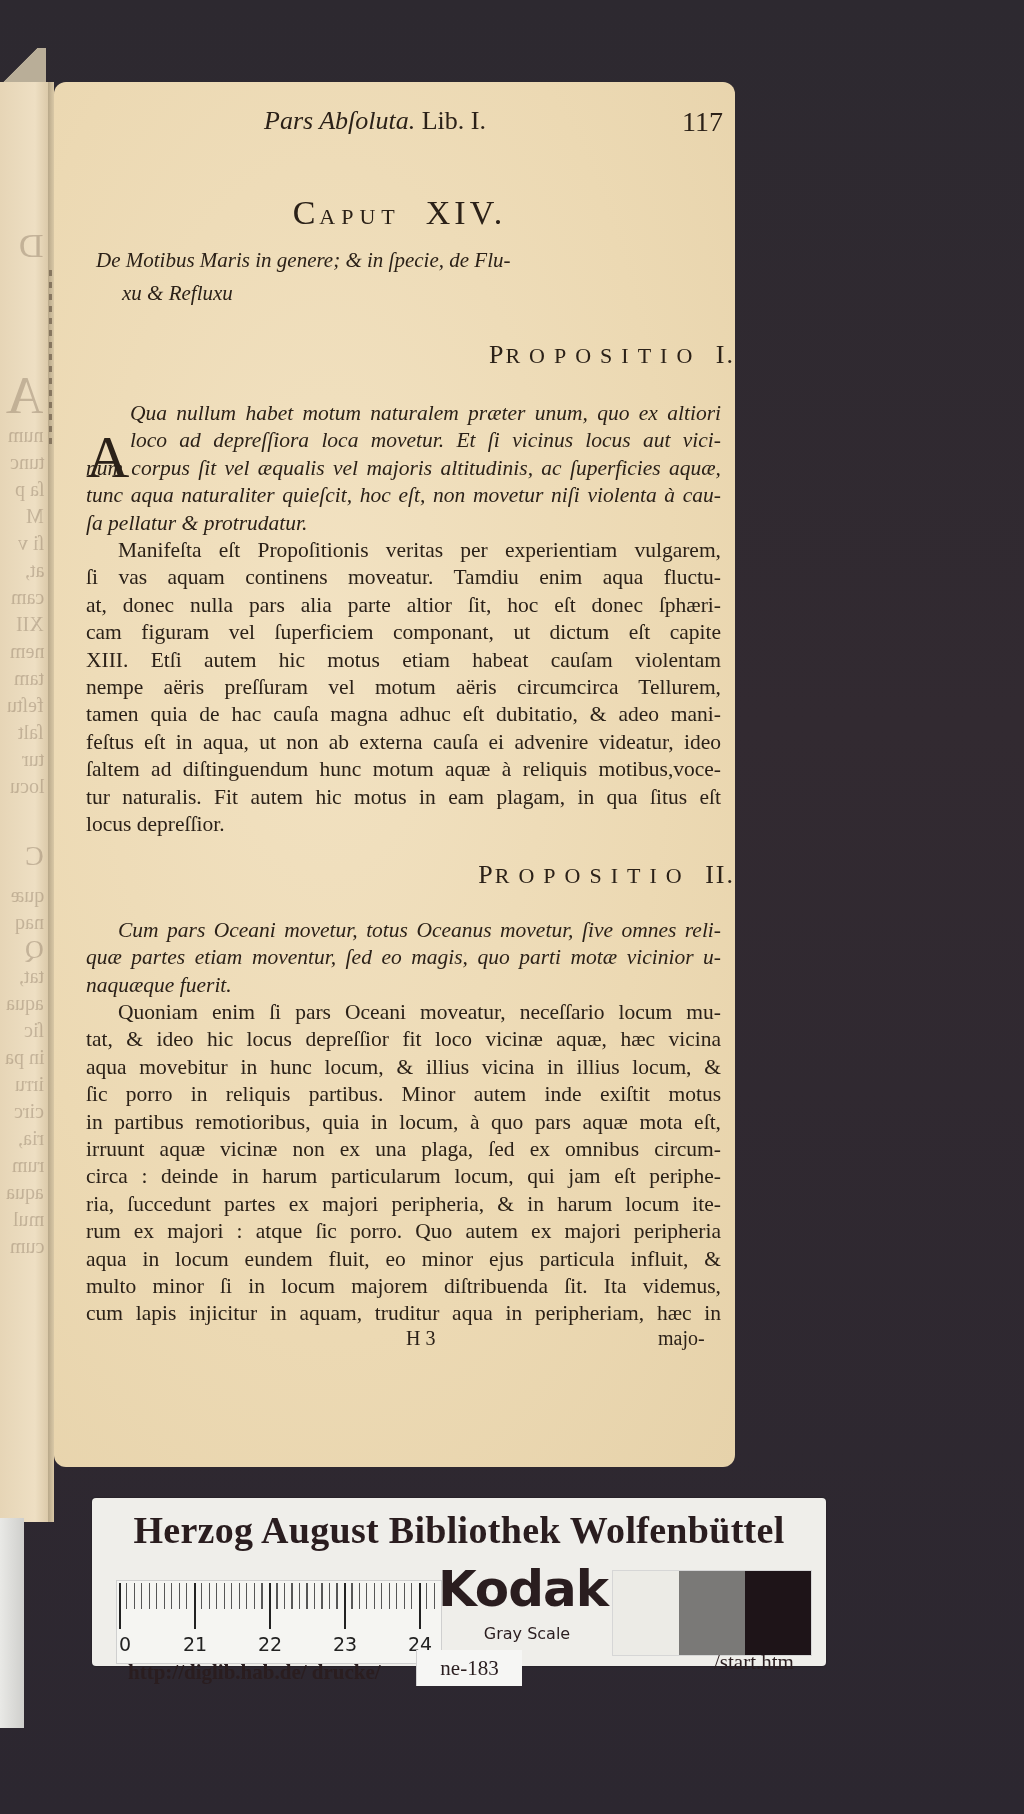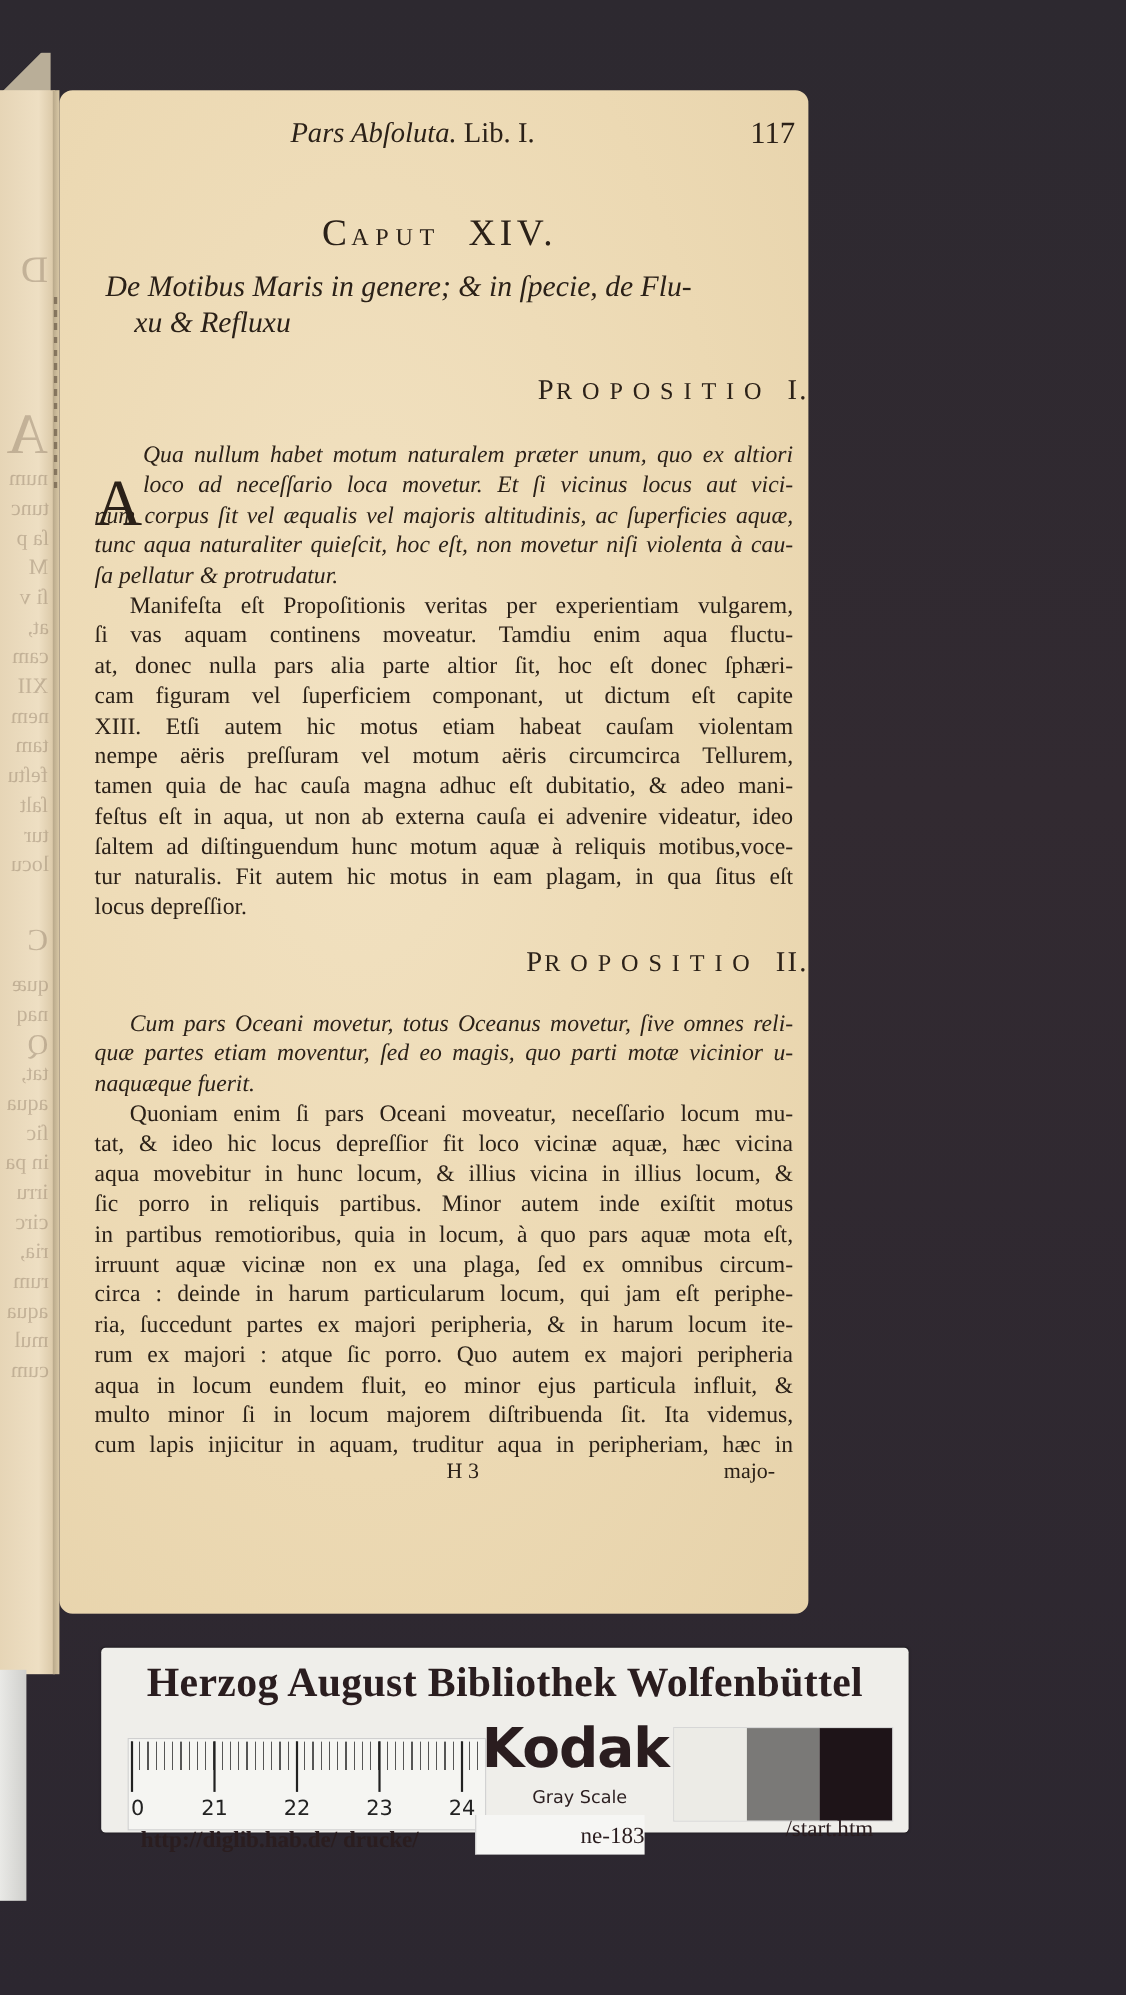--- a/index.html
+++ b/index.html
@@ -54,21 +54,21 @@
   .running-head .folio {
     position: absolute; left: 628px; top: 2px; font-size: 28px;
   }
   .caput {
     position: absolute; top: 112px; left: 0; width: 681px; text-align: center;
     font-size: 34px; letter-spacing: 4px; padding-left: 10px; box-sizing: border-box;
   }
   .caput .sc { font-size: 22px; letter-spacing: 6px; }
   .chapter-title {
     position: absolute; top: 162px; left: 42px; width: 620px;
-    font-size: 27px; font-style: italic; line-height: 33px;
+    font-size: 21px; font-style: italic; line-height: 33px;
   }
   .chapter-title .l2 { display: block; padding-left: 26px; }
   .prop-head {
     position: absolute; left: 0; width: 681px; text-align: right;
     font-size: 22px; letter-spacing: 9px; padding-left: 40px; box-sizing: border-box;
   }
   .prop-head .big { font-size: 26px; letter-spacing: 2px; }
   .text-block {
     position: absolute; left: 32px; width: 635px; font-size: 21.5px; line-height: 27.4px;
   }
@@ -122,22 +122,22 @@
   }
   .swatches {
     position: absolute; left: 520px; top: 72px; width: 198px; height: 84px; display: flex;
     border: 1px solid #d6d6d6;
   }
   .swatches div { flex: 1; }
   .url-left {
     position: absolute; left: 36px; top: 162px; font-size: 21px; font-weight: bold;
   }
   .shelf {
-    position: absolute; left: 340px; top: 152px; width: 105px; height: 36px;
-    background: #f6f6f4; border-left: 1px solid #d0d0d0; text-align: right; line-height: 36px; font-size: 21px; padding-left: 48px;
+    position: absolute; left: 324px; top: 152px; width: 105px; height: 36px;
+    background: #f6f6f4; border-left: 1px solid #d0d0d0; text-align: center; line-height: 36px; font-size: 21px;
   }
   .url-right {
     position: absolute; left: 622px; top: 152px; font-size: 21px;
   }
   .left-target {
     position: absolute; left: 0; top: 1518px; width: 24px; height: 210px;
     background: linear-gradient(90deg, #e9e9e6, #cfcfcc);
   }
 </style>
 </head>
@@ -199,21 +199,21 @@
   </div>
 
   <div class="prop-head" style="top:258px;">
     <span class="big">P</span><span>ROPOSITIO</span> <span class="big">I.</span>
   </div>
 
   <div class="dropcap">A</div>
 
   <div class="text-block italic" style="top:318px;">
     <span class="ln" style="padding-left:44px;">Qua nullum habet motum naturalem præter unum, quo ex altiori</span>
-    <span class="ln" style="padding-left:44px;">loco ad neceſſario loca movetur.  Et ſi vicinus locus aut vici-</span>
+    <span class="ln" style="padding-left:44px;">loco ad depreſſiora loca movetur.  Et ſi vicinus locus aut vici-</span>
     <span class="ln">num corpus ſit vel æqualis vel majoris altitudinis, ac ſuperficies aquæ,</span>
     <span class="ln">tunc aqua naturaliter quieſcit, hoc eſt, non movetur niſi violenta à cau-</span>
     <span class="ln last">ſa pellatur &amp; protrudatur.</span>
   </div>
 
   <div class="text-block" style="top:455px;">
     <span class="ln indent">Manifeſta eſt Propoſitionis veritas per experientiam vulgarem,</span>
     <span class="ln">ſi vas aquam continens moveatur.  Tamdiu enim aqua fluctu-</span>
     <span class="ln">at, donec nulla pars alia parte altior ſit, hoc eſt donec ſphæri-</span>
     <span class="ln">cam figuram vel ſuperficiem componant, ut dictum eſt capite</span>

